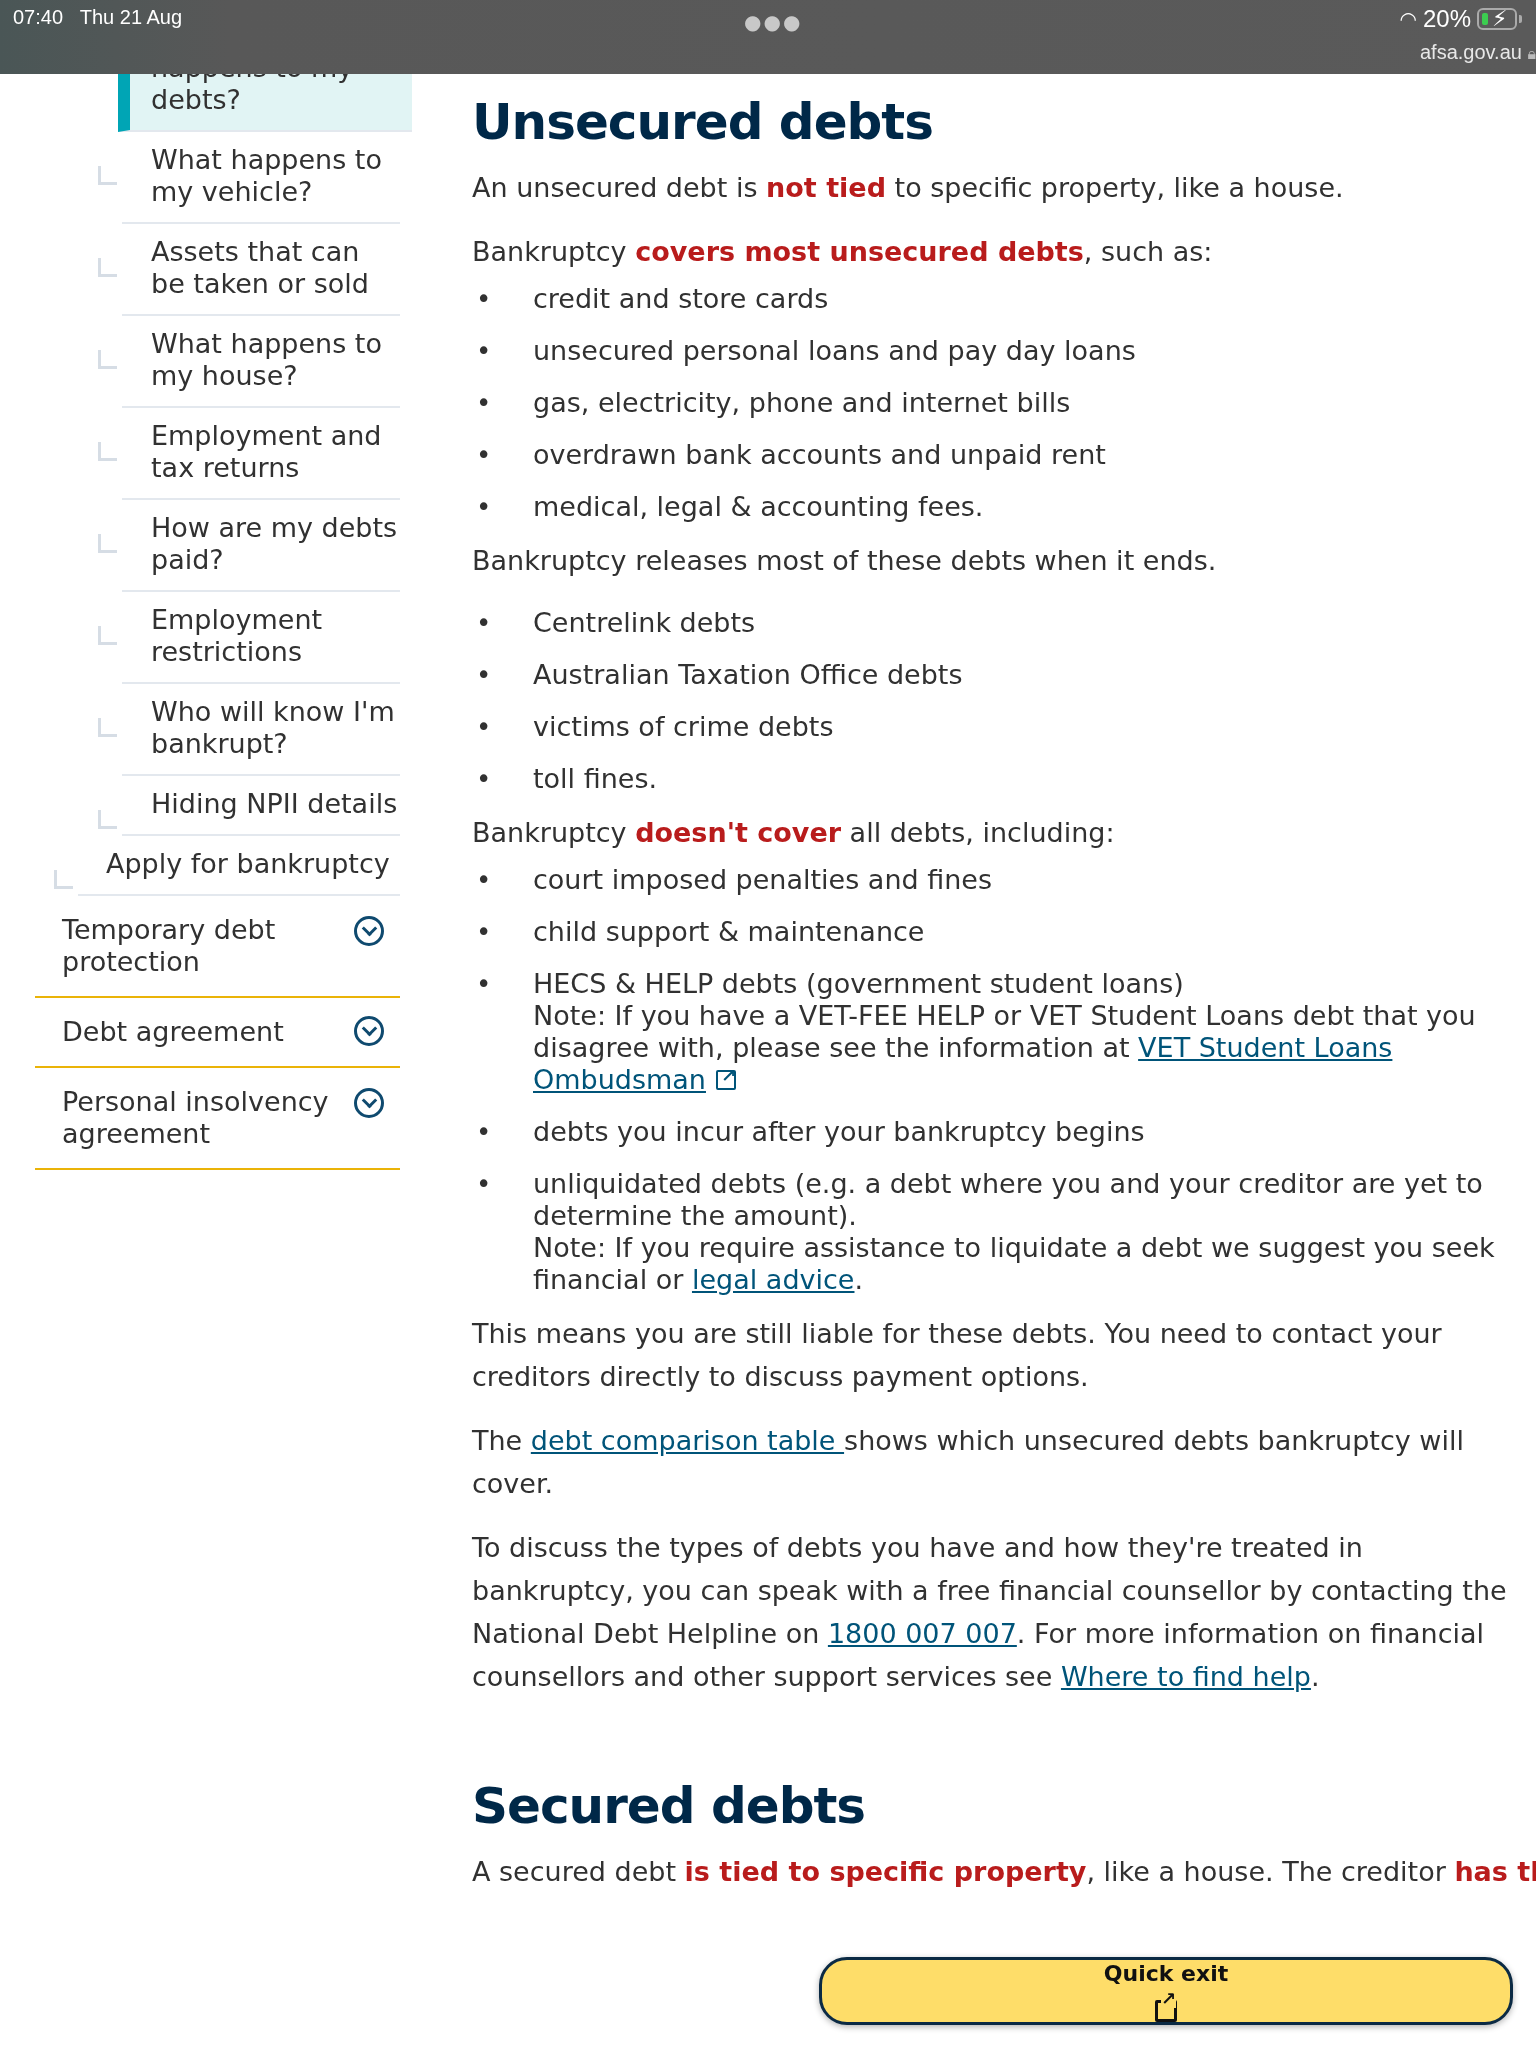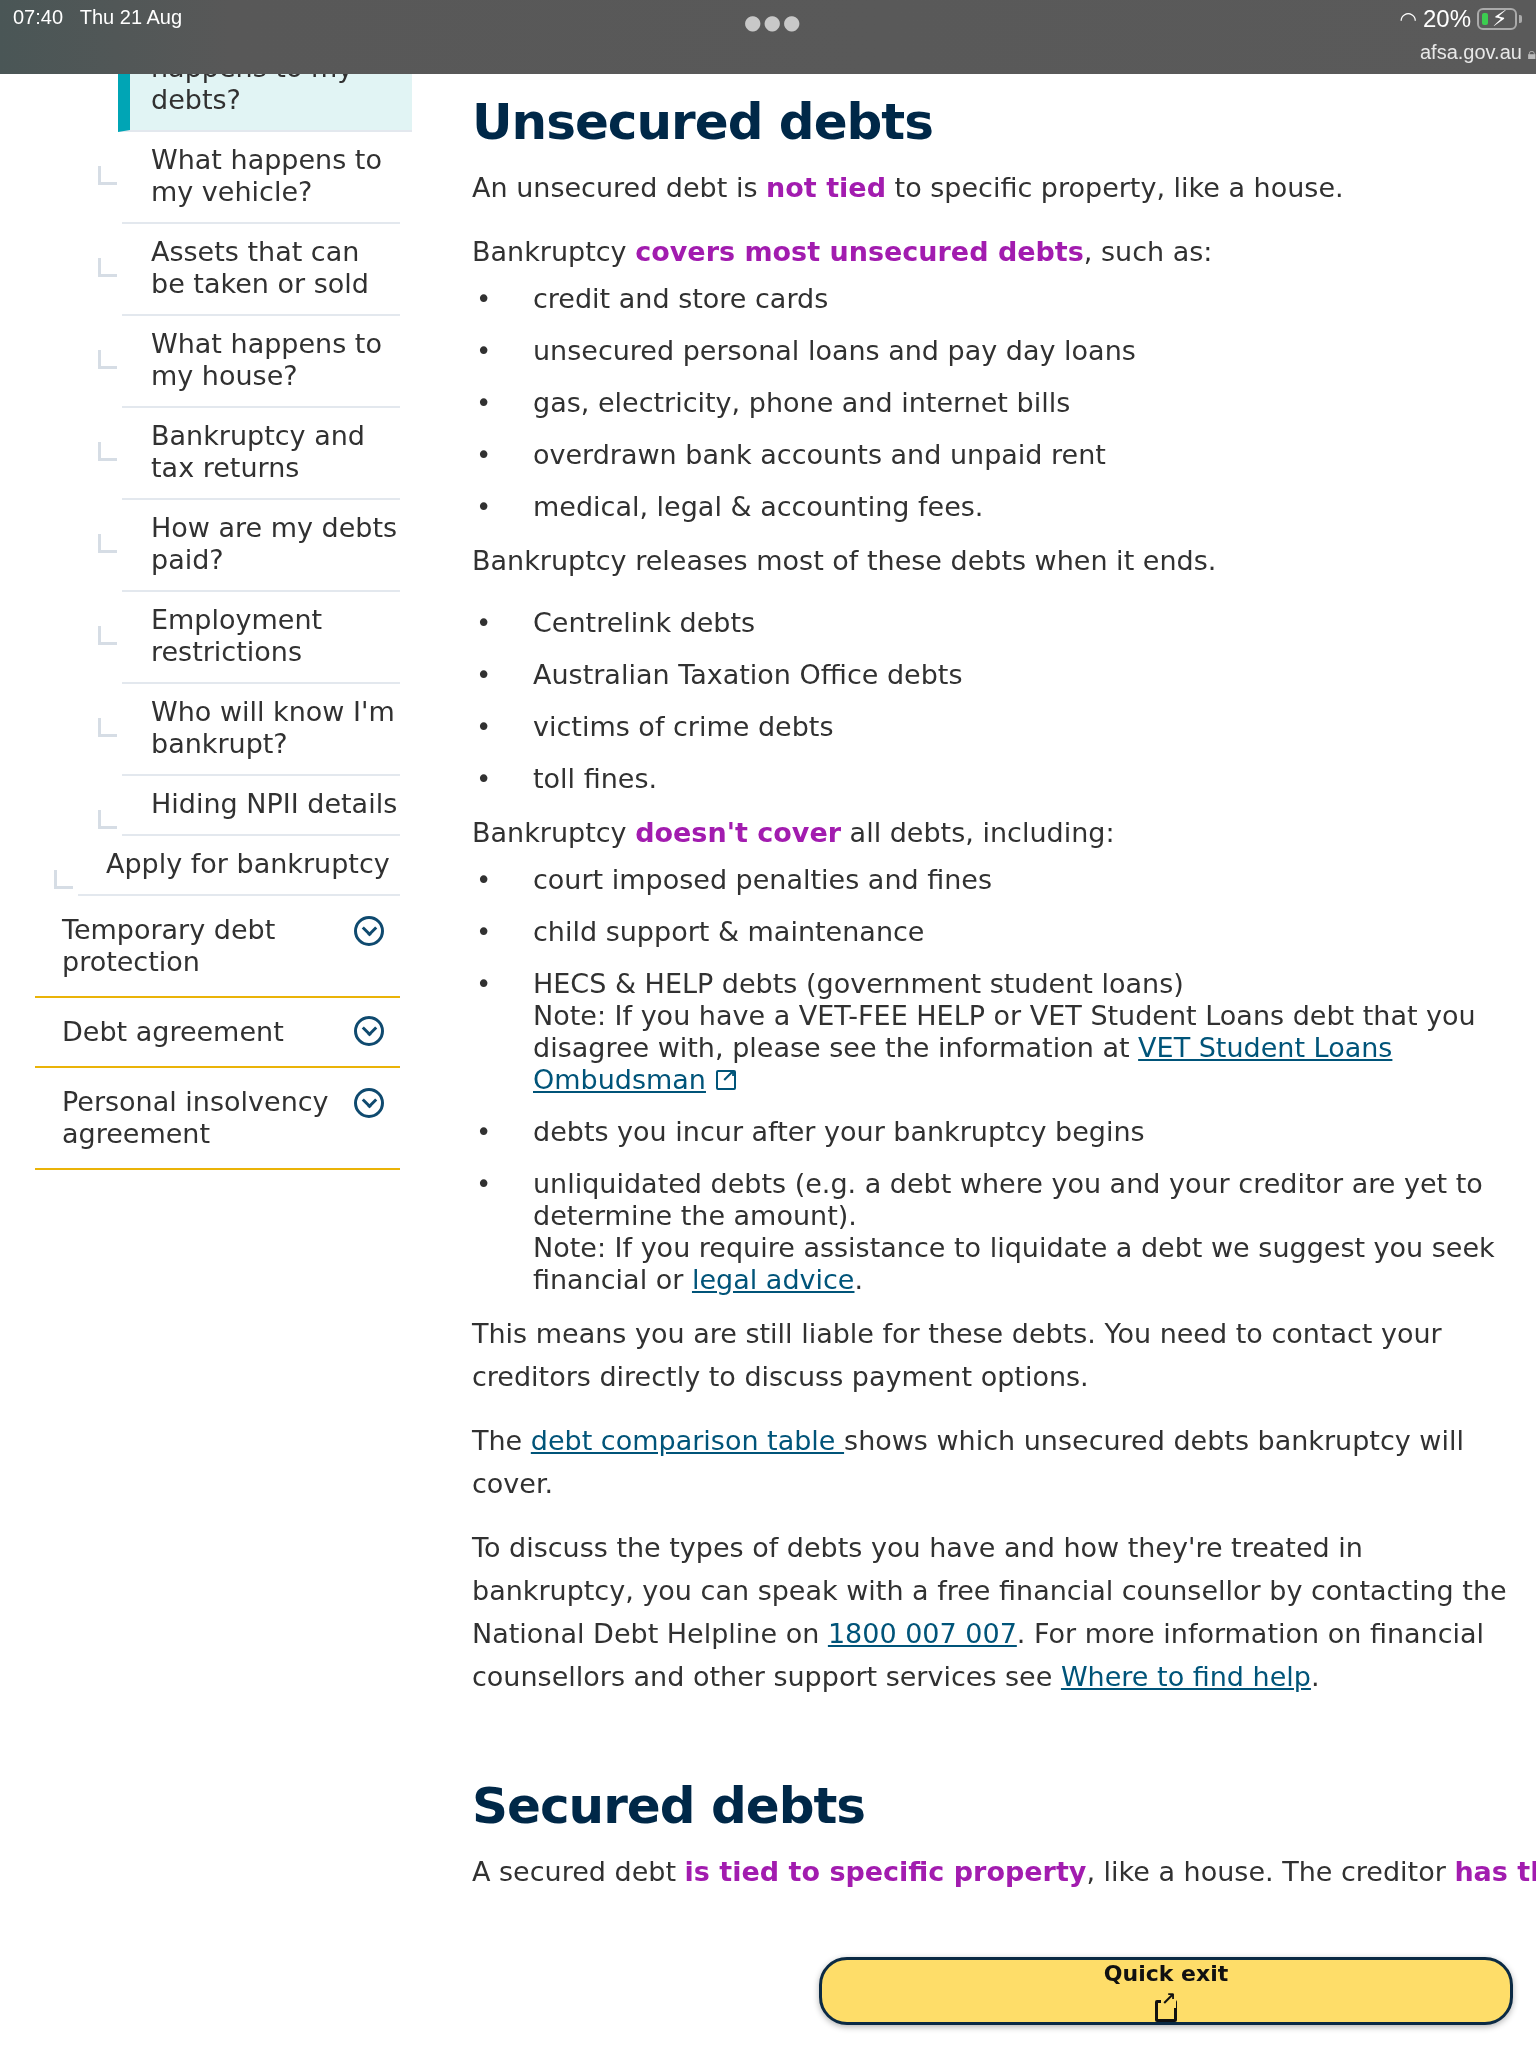--- a/index.html
+++ b/index.html
@@ -32,21 +32,21 @@
   .top-item .chev { margin:20px 16px 0 0; width:30px; height:30px; border:3px solid #0f4a6f; border-radius:50%; box-sizing:border-box; position:relative; flex-shrink:0; }
   .top-item .chev::after { content:""; position:absolute; left:7px; top:4px; width:8px; height:8px; border-right:3px solid #0f4a6f; border-bottom:3px solid #0f4a6f; transform:rotate(45deg); }
 
   
   .main { position:absolute; left:472px; top:74px; width:1040px; font-size:27px; line-height:43px; color:#313131; }
   h2 { margin:16px 0 12px 0; font-size:50px; line-height:64px; color:#002848; font-weight:bold; font-family:"DejaVu Sans", sans-serif; letter-spacing:-1px; }
   p { margin:0 0 21px 0; }
   ul { list-style:none; padding:0; margin:0 0 8px 0; }
   li { position:relative; padding-left:61px; margin-bottom:11px; line-height:32px; padding-top:4px; padding-bottom:5px; }
   li::before { content:"•"; position:absolute; left:4px; top:4px; font-size:26px; }
-  b { font-weight:bold; color:#a21caf; }
+  b { font-weight:bold; color:#b91c1c; }
   .ext-icon { display:inline-block; width:16px; height:16px; border:2px solid #005479; border-radius:2px; margin-left:10px; position:relative; vertical-align:-1px; }
   .ext-icon::after { content:"↗"; position:absolute; left:3px; top:-12px; font-size:18px; color:#005479; font-weight:bold; }
 
   
   .quick-exit { position:absolute; left:819px; top:1957px; width:688px; height:62px; background:#fedd69; border:3px solid #0b2a44; border-radius:28px; box-shadow:0 2px 6px rgba(0,0,0,0.3); display:flex; align-items:center; justify-content:center; gap:14px; font-size:22px; font-weight:bold; color:#111; z-index:5; font-family:"DejaVu Sans", sans-serif;flex-direction:column; }
   .qe-icon { width:16px; height:16px; border:3px solid #111; border-radius:2px; position:relative; }
   .qe-icon::after { content:"↗"; position:absolute; left:3px; top:-13px; font-size:18px; color:#111; font-weight:bold; background:#fedd69; line-height:18px; }
 </style>
 </head>
 <body>
@@ -77,21 +77,21 @@
   <div class="sub-item">
       <span class="hook"></span>
       <span class="label">Assets that can be taken or sold</span>
     </div>
   <div class="sub-item">
       <span class="hook"></span>
       <span class="label">What happens to my house?</span>
     </div>
   <div class="sub-item">
       <span class="hook"></span>
-      <span class="label">Bankruptcy and tax returns</span>
+      <span class="label">Employment and tax returns</span>
     </div>
   <div class="sub-item">
       <span class="hook"></span>
       <span class="label">How are my debts paid?</span>
     </div>
   <div class="sub-item">
       <span class="hook"></span>
       <span class="label">Employment restrictions</span>
     </div>
   <div class="sub-item">

